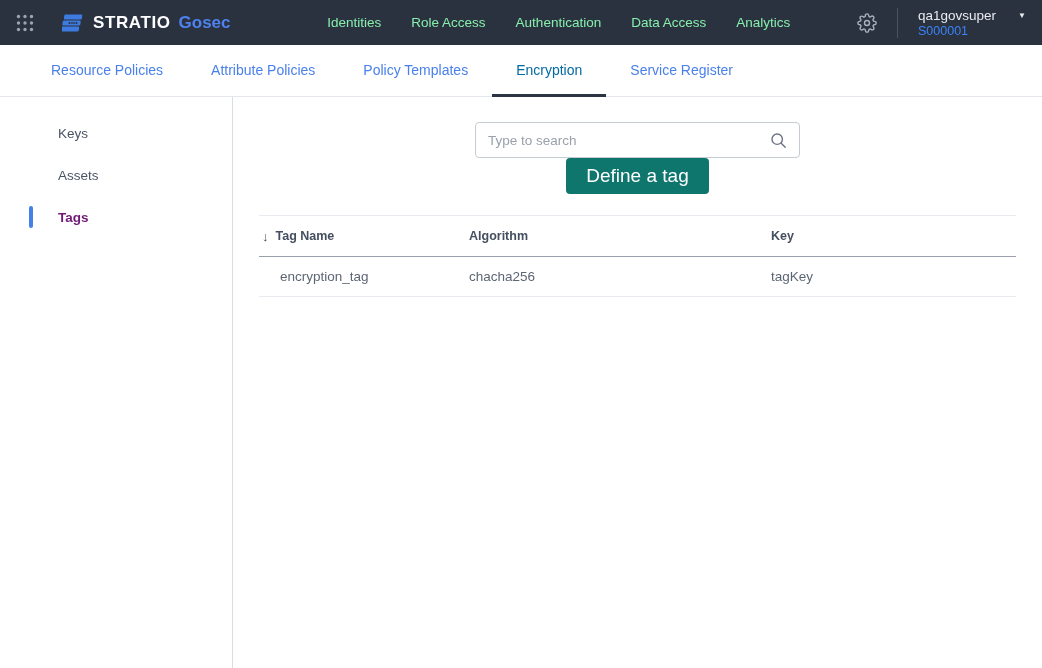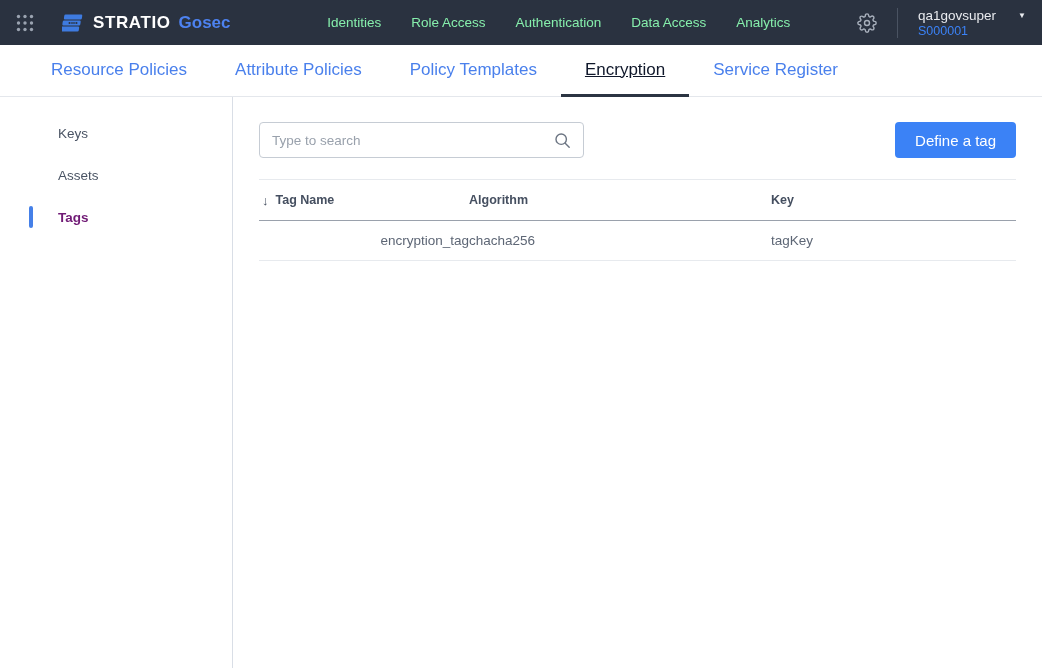--- a/index.html
+++ b/index.html
@@ -51,31 +51,30 @@
     height: 52px;
     background: #ffffff;
     border-bottom: 1px solid #E4E7EC;
     display: flex;
     align-items: stretch;
     padding-left: 27px;
   }
   .tab {
     display: flex; align-items: center;
     padding: 0 24px;
-    font-size: 17px;
+    font-size: 14px;
     color: #4A80EC;
     cursor: pointer;
     border-bottom: 3px solid transparent;
     margin-bottom: -1px;
     white-space: nowrap;
   }
   .tab.active {
-    color: #0f172a;
+    color: #0369a1;
     border-bottom-color: #2B3442;
-    text-decoration: underline;
   }
 
   
   .content { display: flex; height: 571px; }
   .sidebar {
     width: 233px;
     border-right: 1px solid #D9DEE6;
     padding-top: 15px;
     flex-shrink: 0;
   }
@@ -94,21 +93,21 @@
     position: absolute;
     left: 29px; top: 10px;
     width: 4px; height: 22px;
     border-radius: 2px;
     background: #4580E8;
   }
   .side-item.active .active-bar { display: block; }
 
   .main { flex: 1; padding: 25px 26px 0 26px; }
 
-  .toolbar { display: flex; justify-content: space-between; align-items: center; }
+  .toolbar { display: flex; justify-content: space-between; align-items: center; flex-direction: column; }
   .search-box {
     width: 325px; height: 36px;
     border: 1px solid #C6CCD4;
     border-radius: 4px;
     display: flex; align-items: center;
     padding: 0 12px;
     background: #ffffff;
   }
   .search-box input {
     flex: 1;
@@ -116,26 +115,26 @@
     font-family: "Liberation Sans", sans-serif;
     font-size: 13.5px;
     color: #3C4556;
     background: transparent;
   }
   .search-box input::placeholder { color: #99A1AC; }
   .search-icon-wrap { display: flex; cursor: pointer; }
   .primary-btn {
     height: 36px;
     padding: 0 20px;
-    background: #3b82f6;
+    background: #0f766e;
     border: none;
     border-radius: 4px;
     color: #ffffff;
     font-family: "Liberation Sans", sans-serif;
-    font-size: 15px;
+    font-size: 19px;
     cursor: pointer;
   }
 
   
   .tags-table { margin-top: 21px; }
   .t-row {
     display: grid;
     grid-template-columns: 210px 302px 1fr;
     height: 40px;
     align-items: center;
@@ -154,21 +153,21 @@
     cursor: pointer;
   }
   .t-body .cell { font-size: 13.5px; color: #5D6675; }
   .cell.c1-head { padding-left: 3px; display: flex; align-items: center; }
   .sort-arrow {
     font-size: 13px; font-weight: normal;
     color: #454F60;
     margin-right: 7px;
     cursor: pointer;
   }
-  .cell.c1 { padding-left: 21px; text-align: right; }
+  .cell.c1 { padding-left: 21px; }
 </style>
 </head>
 <body>
 
 <header class="navbar">
   <div class="apps-btn">
     <svg width="18" height="18" viewBox="0 0 18 18">
       <g fill="#9AA3B0">
         <circle cx="2.5" cy="2.5" r="1.7"></circle>
           <circle cx="9" cy="2.5" r="1.7"></circle>

